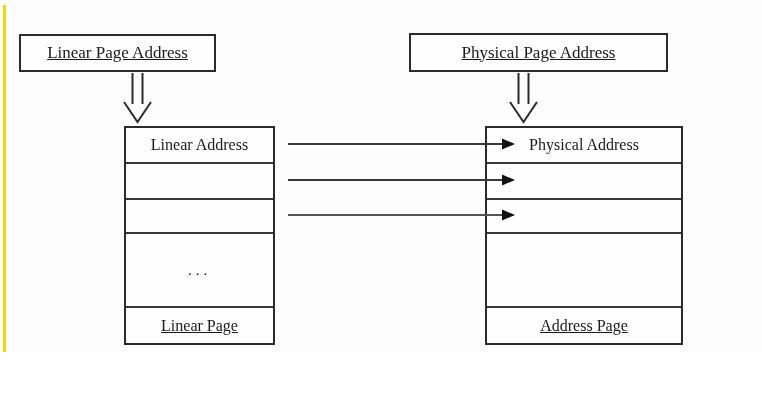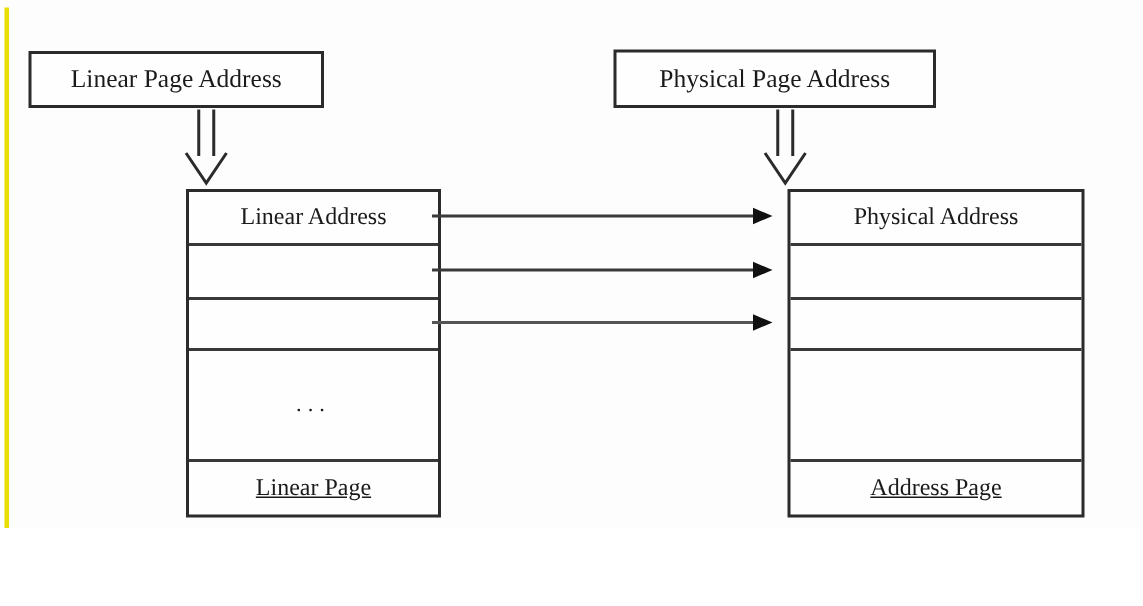--- a/index.html
+++ b/index.html
@@ -27,36 +27,37 @@
   .header-box {
     position: absolute;
     box-sizing: border-box;
     border: 2px solid #2b2b2b;
     background: #fefefe;
     display: flex;
     align-items: center;
     justify-content: center;
     font-size: 17px;
     white-space: nowrap;
+    text-decoration: underline;
   }
   .header-box.left  { left: 19px;  top: 34px; width: 197px; height: 38px; }
-  .header-box.right { left: 409px; top: 33px; width: 215px; height: 39px; }
+  .header-box.right { left: 409px; top: 33px; width: 259px; height: 39px; }
 
   .map-table {
     position: absolute;
     box-sizing: border-box;
     border: 2px solid #2b2b2b;
     background: #fefefe;
     top: 126px;
     height: 219px;
     display: flex;
     flex-direction: column;
   }
-  .map-table.left  { left: 124px; width: 170px; }
-  .map-table.right { left: 525px; width: 198px; }
+  .map-table.left  { left: 124px; width: 151px; }
+  .map-table.right { left: 485px; width: 198px; }
 
   .map-row {
     box-sizing: border-box;
     border-bottom: 2px solid #383838;
     display: flex;
     align-items: center;
     justify-content: center;
     font-size: 16px;
     white-space: nowrap;
   }

